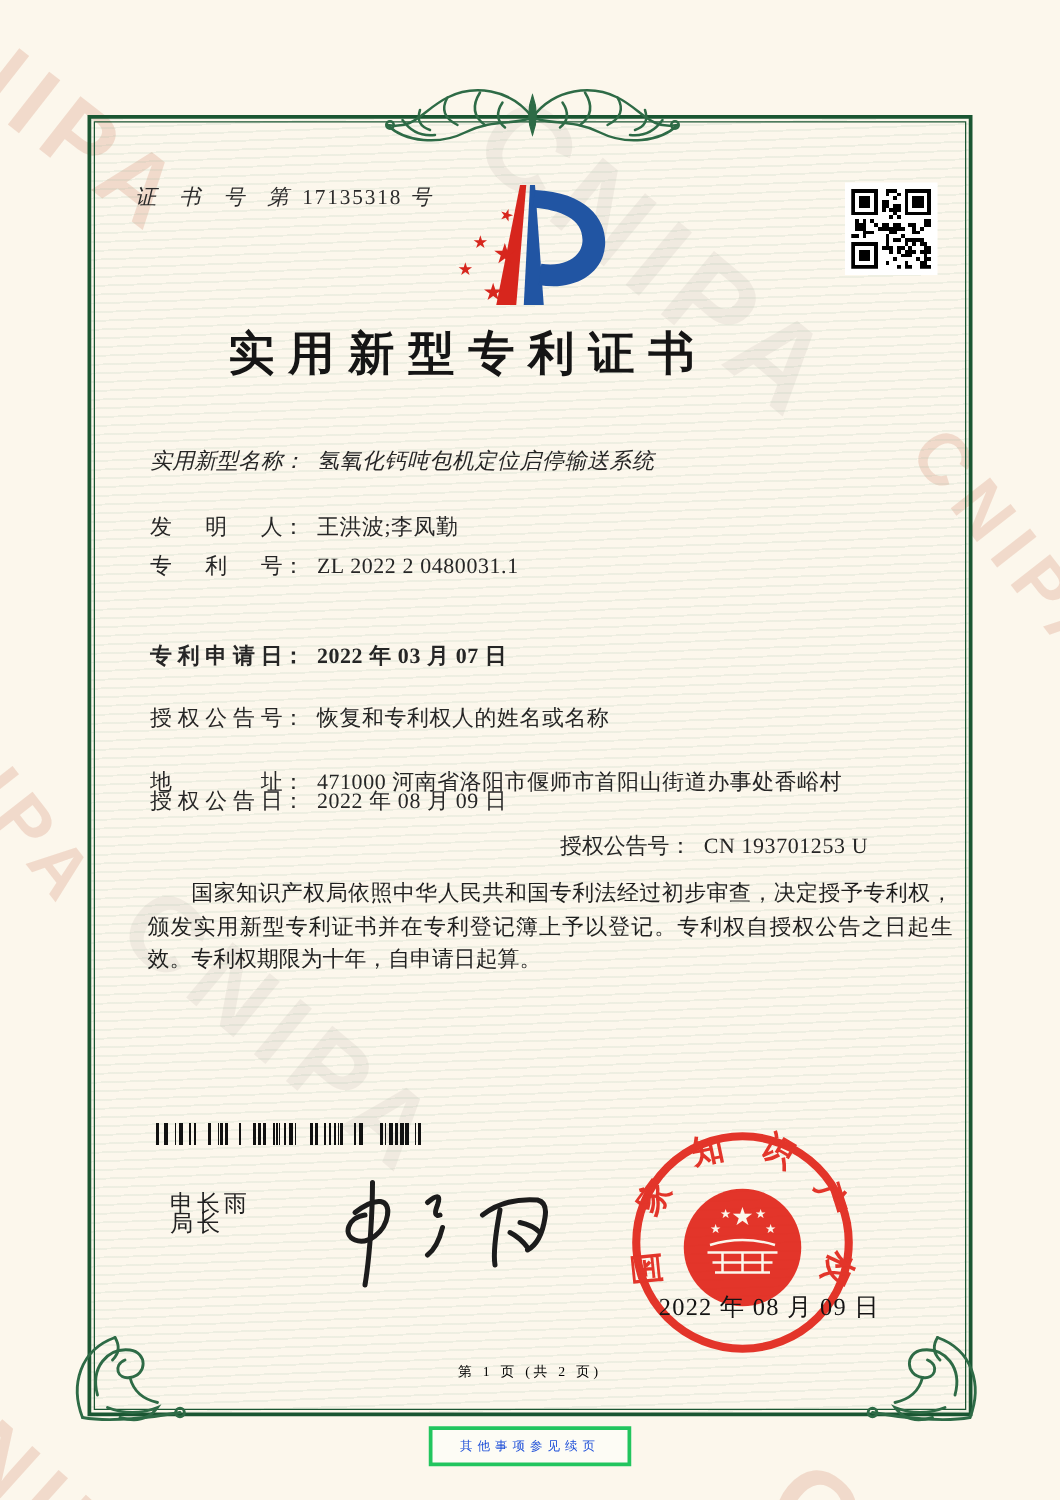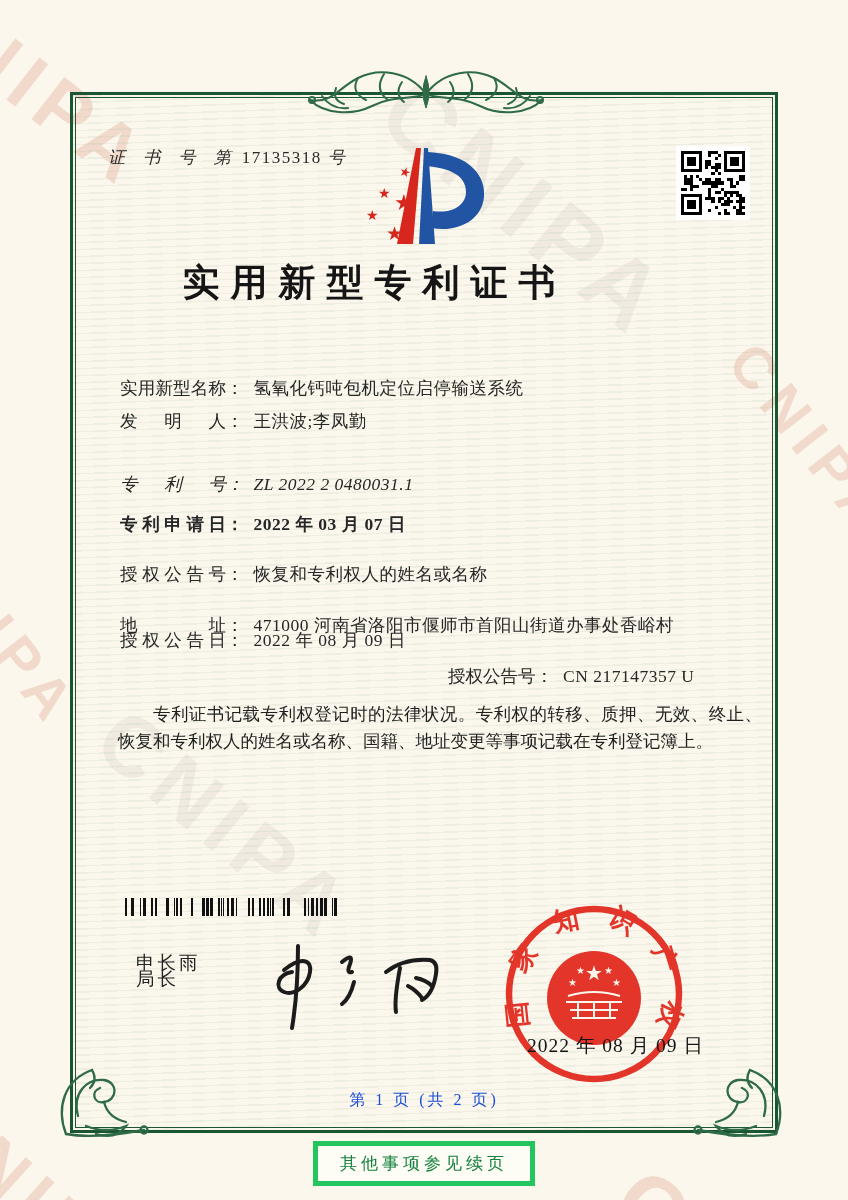--- a/index.html
+++ b/index.html
@@ -57,26 +57,26 @@
   .signer{left:136px;font-size:18.5px;color:#222;letter-spacing:3px;text-align:center;}
   .signature{left:258px;top:938px;}
   
   .seal{left:502px;top:902px;}
   .seal-date{
     left:527px;top:1032px;font-size:19.5px;color:#141414;letter-spacing:1px;
     z-index:6;font-weight:500;
   }
   .page-footer{
     left:0;top:1090px;width:848px;text-align:center;
-    font-size:16px;color:#1d4ed8;letter-spacing:3px;
+    font-size:11px;color:#000000;letter-spacing:3px;
   }
   .cont-note{
     left:50%;transform:translateX(-50%);top:1141px;
-    background:#fdfcf5;border:5px solid #22c55e;
-    padding:6px 22px;font-size:17px;letter-spacing:4px;color:#15803d;
+    background:#fdfcf5;border:3px solid #22c55e;
+    padding:6px 22px;font-size:10px;letter-spacing:4px;color:#1d4ed8;
     white-space:nowrap;
   }
   .z1{z-index:1}.z2{z-index:2}.z3{z-index:3}.z4{z-index:4}
 </style>
 </head>
 <body>
 
 <div class="wm pink" style="left:-58px;top:-42px;font-size:78px;transform:rotate(38deg);">CNIPA</div>
 <div class="wm gray" style="left:430px;top:55px;font-size:96px;transform:rotate(40deg);">CNIPA</div>
 <div class="wm pink" style="left:768px;top:330px;font-size:58px;transform:rotate(52deg);">CNIPA</div>
@@ -263,47 +263,47 @@
       <rect x="15" y="1" width="5" height="5" fill="#fff"></rect>
       <rect x="16" y="2" width="3" height="3" fill="#000"></rect>
       <rect x="0" y="14" width="7" height="7" fill="#000"></rect>
       <rect x="1" y="15" width="5" height="5" fill="#fff"></rect>
       <rect x="2" y="16" width="3" height="3" fill="#000"></rect>
     </svg>
 </div>
 
 <div class="abs title z3">实用新型专利证书</div>
 
-<div class="abs frow z3" style="top:376px;">
+<div class="abs frow z3" style="top:356px;font-style:italic;">
   <span class="flabel">实用新型名称</span><span class="fcolon">：</span><span class="fvalue">氢氧化钙吨包机定位启停输送系统</span>
 </div>
 <div class="abs frow z3" style="top:409px;">
   <span class="flabel">发明人</span><span class="fcolon">：</span><span class="fvalue">王洪波;李凤勤</span>
 </div>
-<div class="abs frow z3" style="top:472px;font-style:italic;">
+<div class="abs frow z3" style="top:440px;">
   <span class="flabel">专利号</span><span class="fcolon">：</span><span class="fvalue">ZL 2022 2 0480031.1</span>
 </div>
 <div class="abs frow z3" style="top:512px;font-weight:bold;">
   <span class="flabel">专利申请日</span><span class="fcolon">：</span><span class="fvalue">2022 年 03 月 07 日</span>
 </div>
 <div class="abs frow z3" style="top:562px;">
   <span class="flabel">授权公告号</span><span class="fcolon">：</span><span class="fvalue">恢复和专利权人的姓名或名称</span>
 </div>
 <div class="abs frow z3" style="top:613px;">
   <span class="flabel">地址</span><span class="fcolon">：</span><span class="fvalue">471000 河南省洛阳市偃师市首阳山街道办事处香峪村</span>
 </div>
 <div class="abs frow z3" style="top:628px;">
   <span class="flabel">授权公告日</span><span class="fcolon">：</span><span class="fvalue">2022 年 08 月 09 日</span>
 </div>
 <div class="abs grant-no z3" style="top:664px;">
-  <span>授权公告号</span><span>：</span><span class="fvalue">CN 217147357 U</span>
+  <span>授权公告号</span><span>：</span><span class="fvalue">CN 193701253 U</span>
 </div>
 
 <div class="abs paras z3">
-  <p>专利证书记载专利权登记时的法律状况。专利权的转移、质押、无效、终止、恢复和专利权人的姓名或名称、国籍、地址变更等事项记载在专利登记簿上。</p>
+  <p>国家知识产权局依照中华人民共和国专利法经过初步审查，决定授予专利权，颁发实用新型专利证书并在专利登记簿上予以登记。专利权自授权公告之日起生效。专利权期限为十年，自申请日起算。</p>
 </div>
 
 <svg class="abs barcode z3" id="barcode-svg" width="220" height="18" viewBox="0 0 220 18" shape-rendering="crispEdges">
     <rect x="7" y="0" width="2" height="18" fill="#111"></rect>
     <rect x="13" y="0" width="3" height="18" fill="#111"></rect>
     <rect x="22" y="0" width="1" height="18" fill="#111"></rect>
     <rect x="25" y="0" width="3" height="18" fill="#111"></rect>
     <rect x="33" y="0" width="2" height="18" fill="#111"></rect>
     <rect x="37" y="0" width="2" height="18" fill="#111"></rect>
     <rect x="48" y="0" width="3" height="18" fill="#111"></rect>

